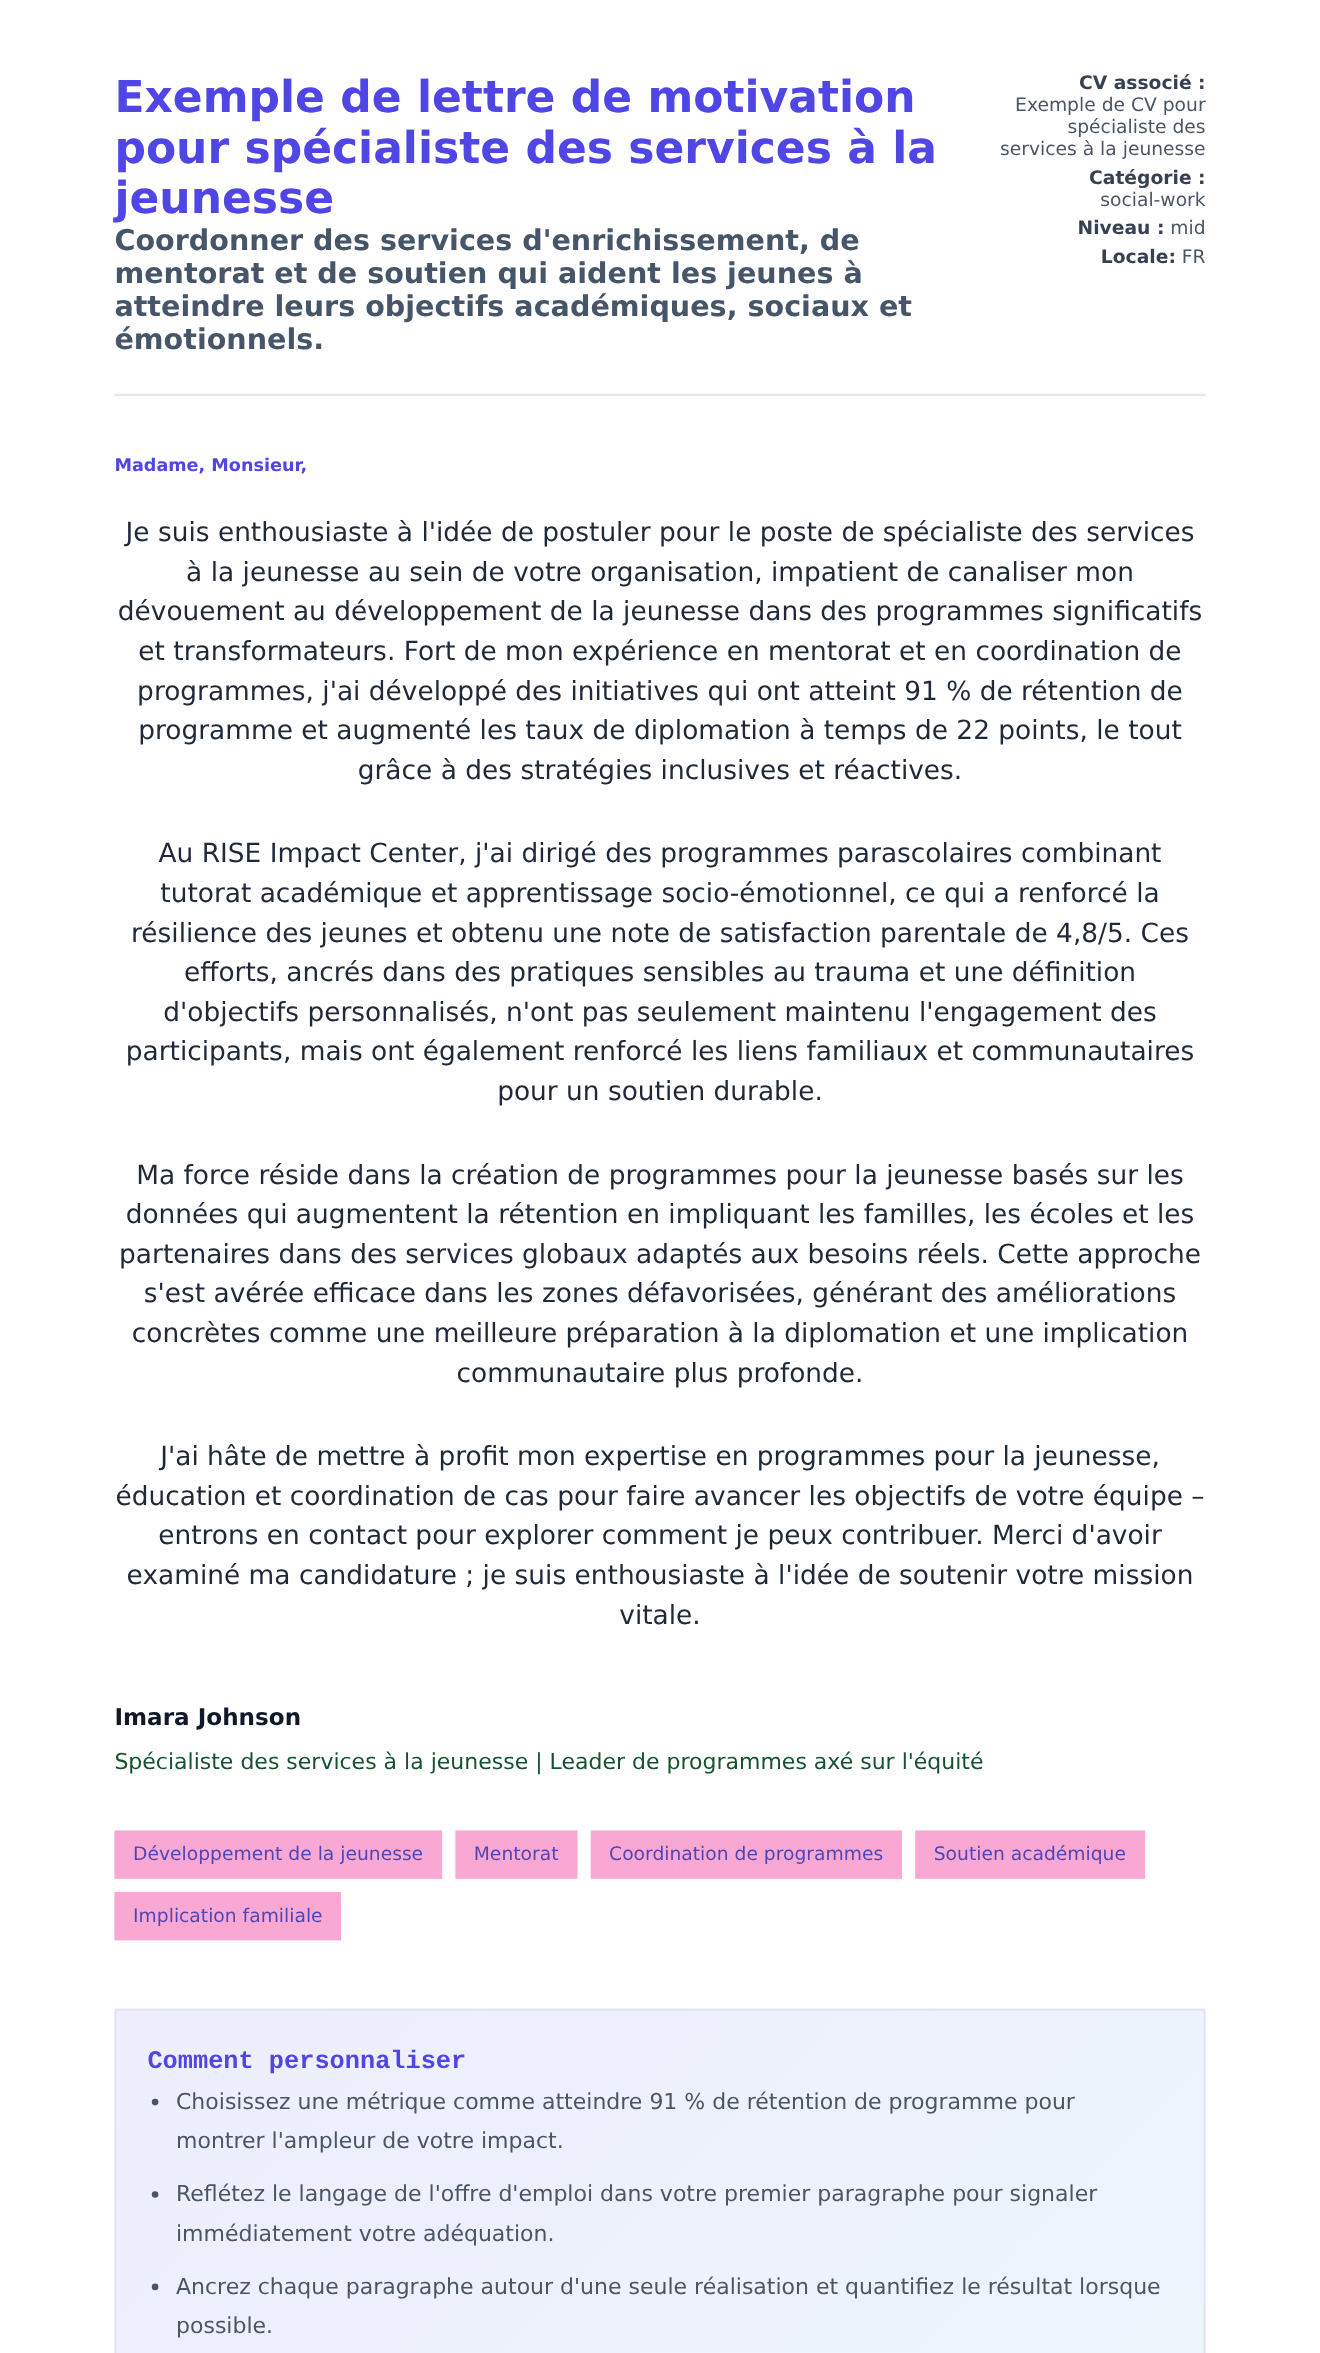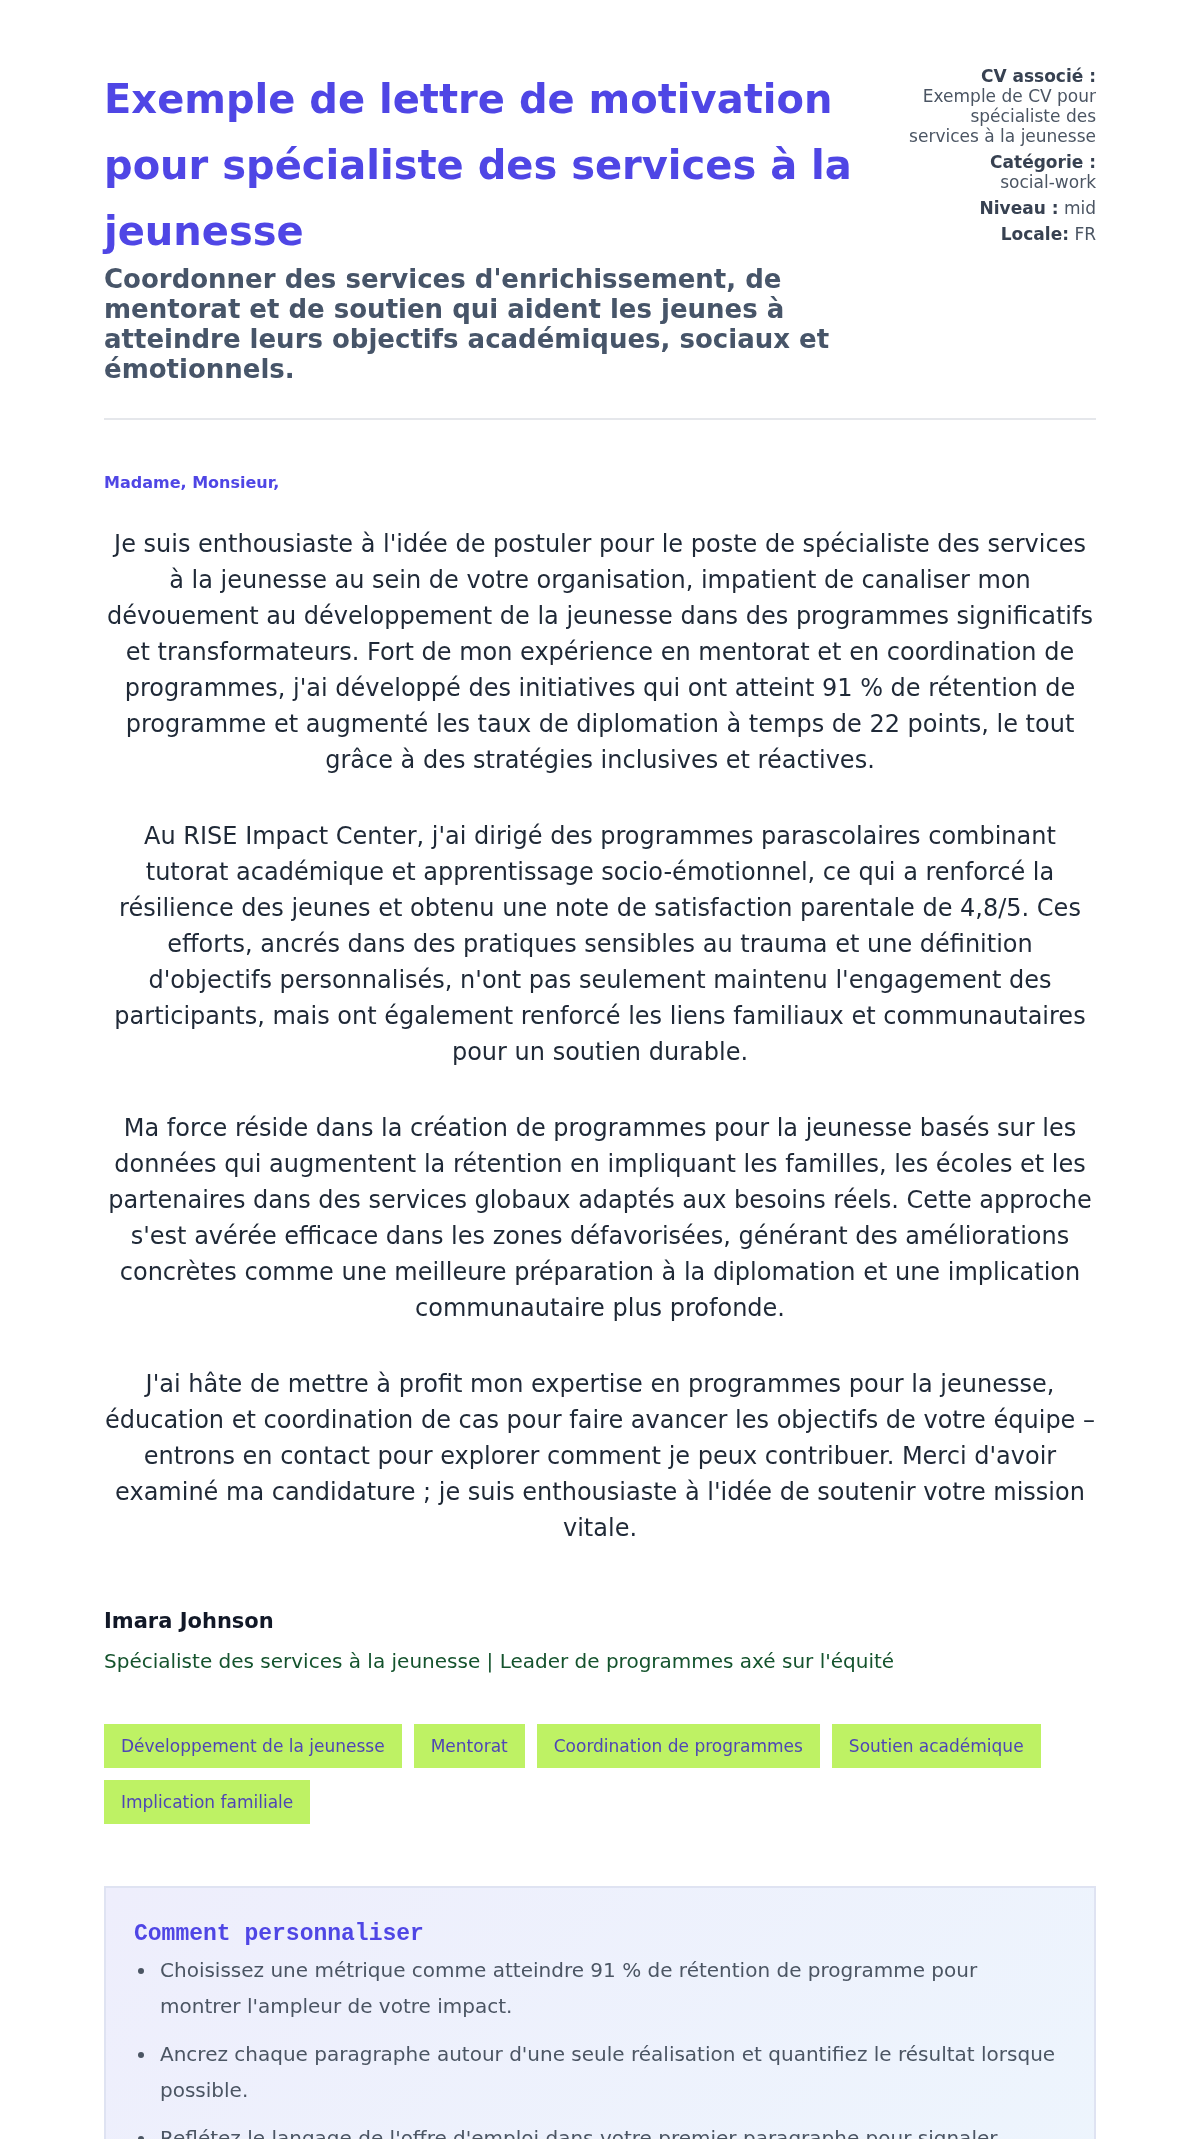--- a/index.html
+++ b/index.html
@@ -20,21 +20,21 @@
     justify-content: space-between;
     align-items: flex-start;
     padding-bottom: 34px;
     border-bottom: 2px solid #e5e7eb;
   }
   .header-main { width: 760px; }
   .title {
     font-size: 40px;
     font-weight: bold;
     color: #4f46e5;
-    line-height: 66px;
+    line-height: 46px;
   }
   .subtitle {
     font-size: 26px;
     font-weight: bold;
     color: #475569;
     line-height: 30px;
     margin-top: 0px;
   }
   .meta {
     width: 200px;
@@ -75,21 +75,21 @@
     color: #14532d;
   }
   .tags {
     margin-top: 50px;
     display: flex;
     flex-wrap: wrap;
     gap: 12px;
     width: 992px;
   }
   .tag {
-    background: #bef264;
+    background: #f9a8d4;
     color: #4f46b5;
     font-size: 17px;
     line-height: 20px;
     padding: 12px 17px;
   }
   .tips {
     margin-top: 62px;
     border: 2px solid #dfe3f2;
     background: linear-gradient(135deg, #eeeefc 0%, #edf5fd 100%);
     padding: 32px 30px 30px 28px;
@@ -175,18 +175,18 @@
     <span class="tag">Mentorat</span>
     <span class="tag">Coordination de programmes</span>
     <span class="tag">Soutien académique</span>
     <span class="tag">Implication familiale</span>
   </div>
 
   <section class="tips">
     <h3 class="tips-title">Comment personnaliser</h3>
     <ul class="tips-list">
       <li>Choisissez une métrique comme atteindre 91 % de rétention de programme pour montrer l'ampleur de votre impact.</li>
+      <li>Reflétez le langage de l'offre d'emploi dans votre premier paragraphe pour signaler immédiatement votre adéquation.</li>
       <li>Ancrez chaque paragraphe autour d'une seule réalisation et quantifiez le résultat lorsque possible.</li>
-      <li>Reflétez le langage de l'offre d'emploi dans votre premier paragraphe pour signaler immédiatement votre adéquation.</li>
     </ul>
   </section>
 
 </div>
 
 </body></html>

